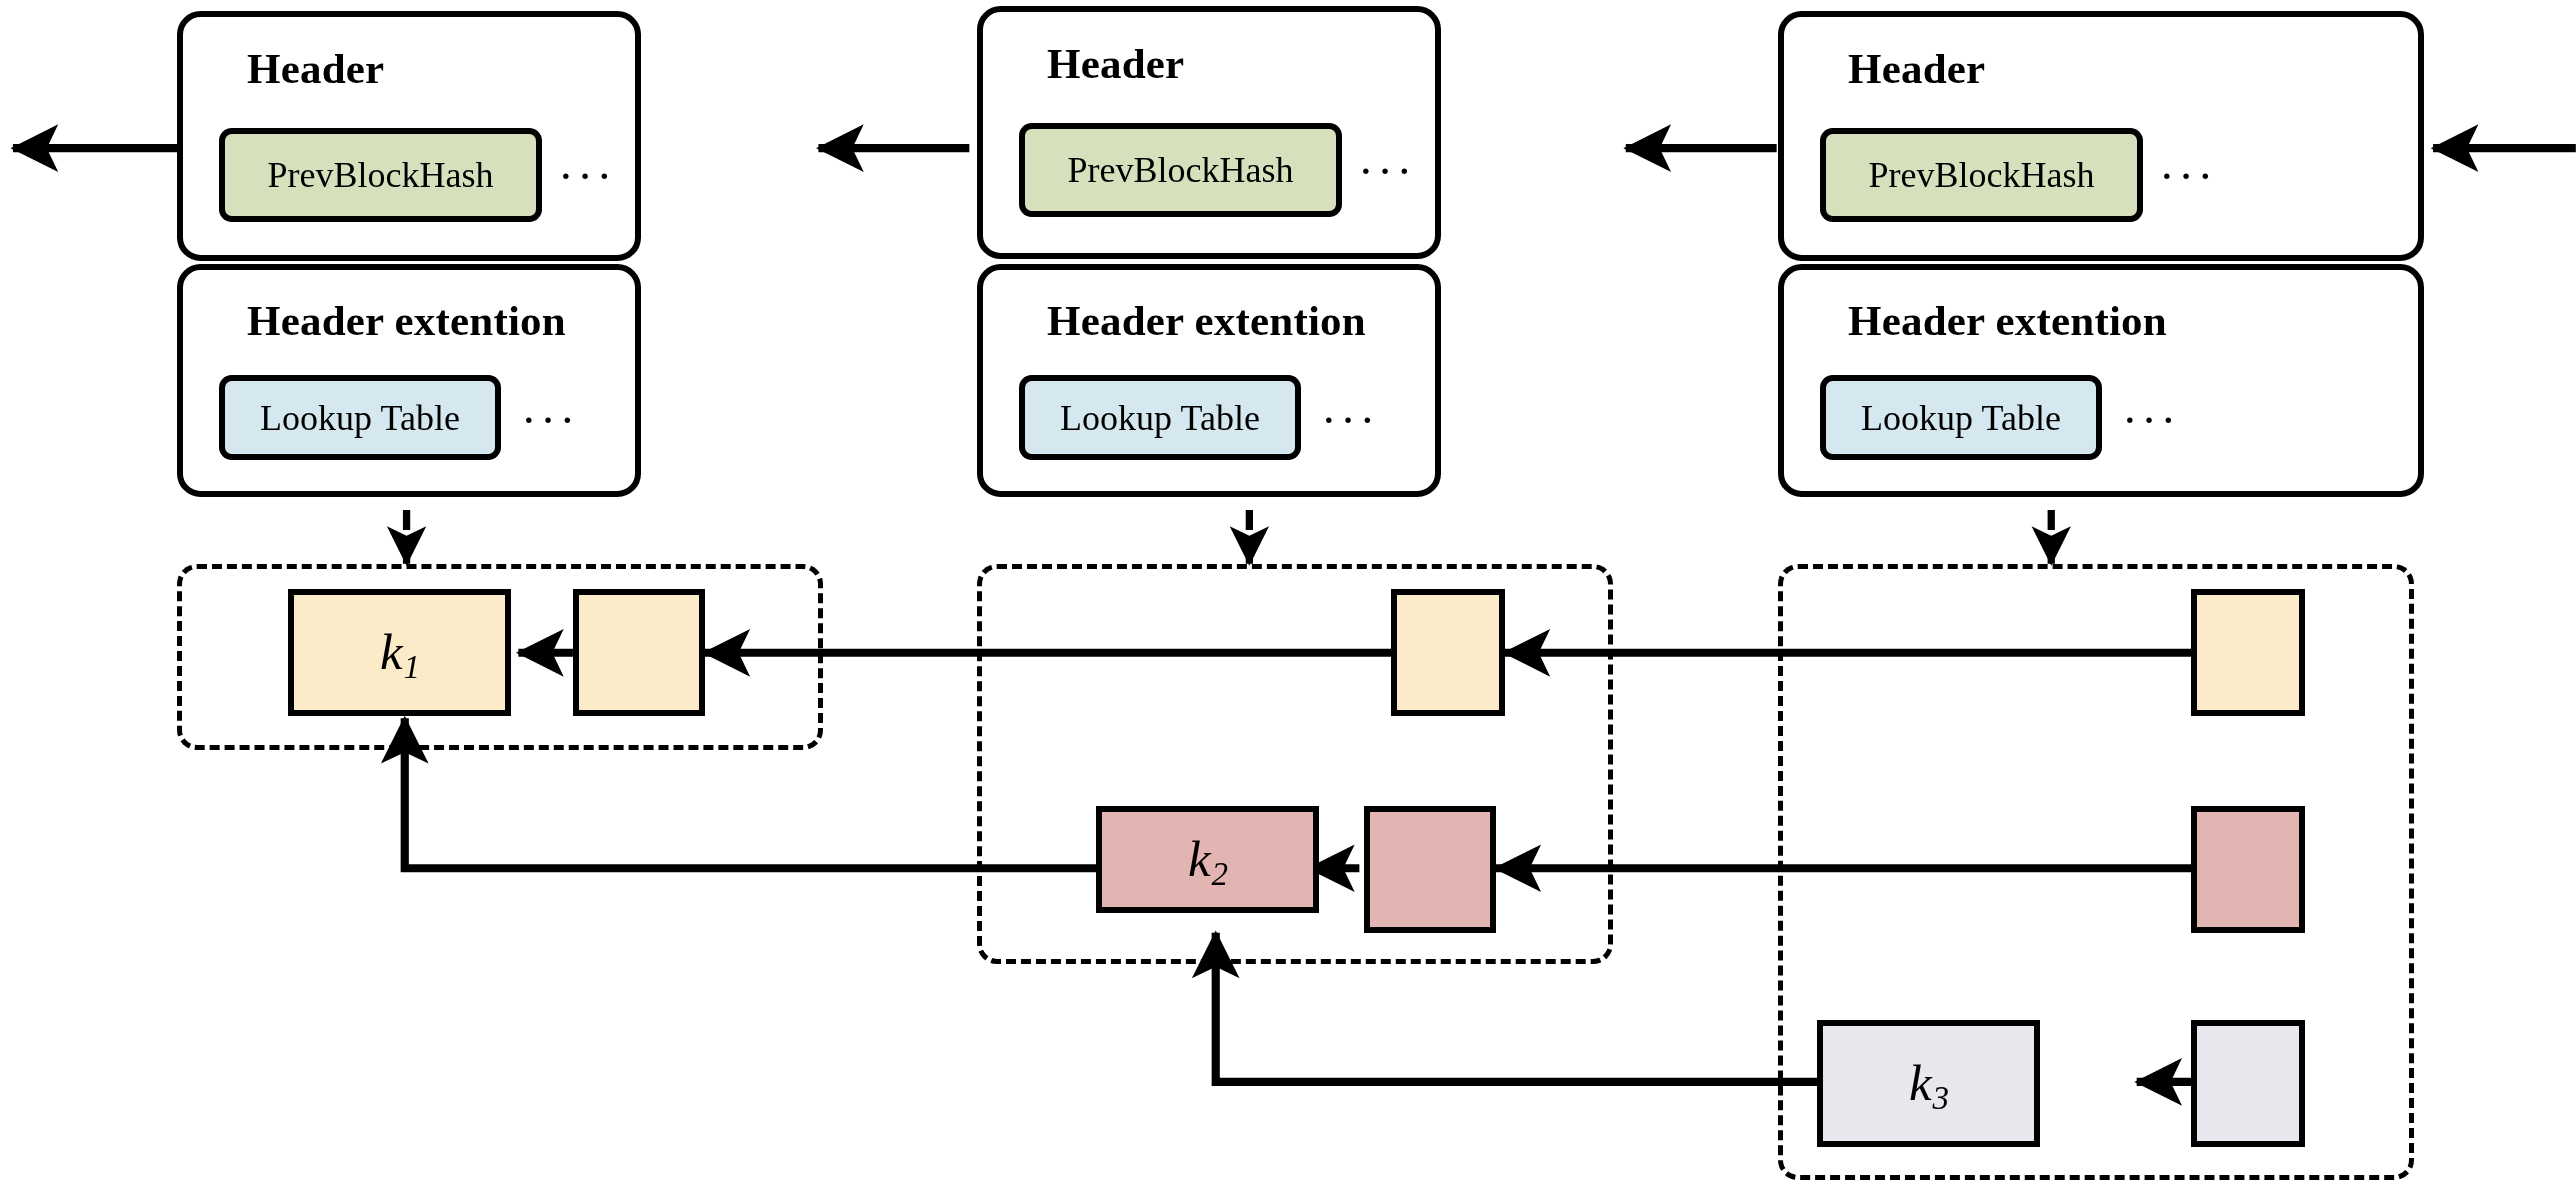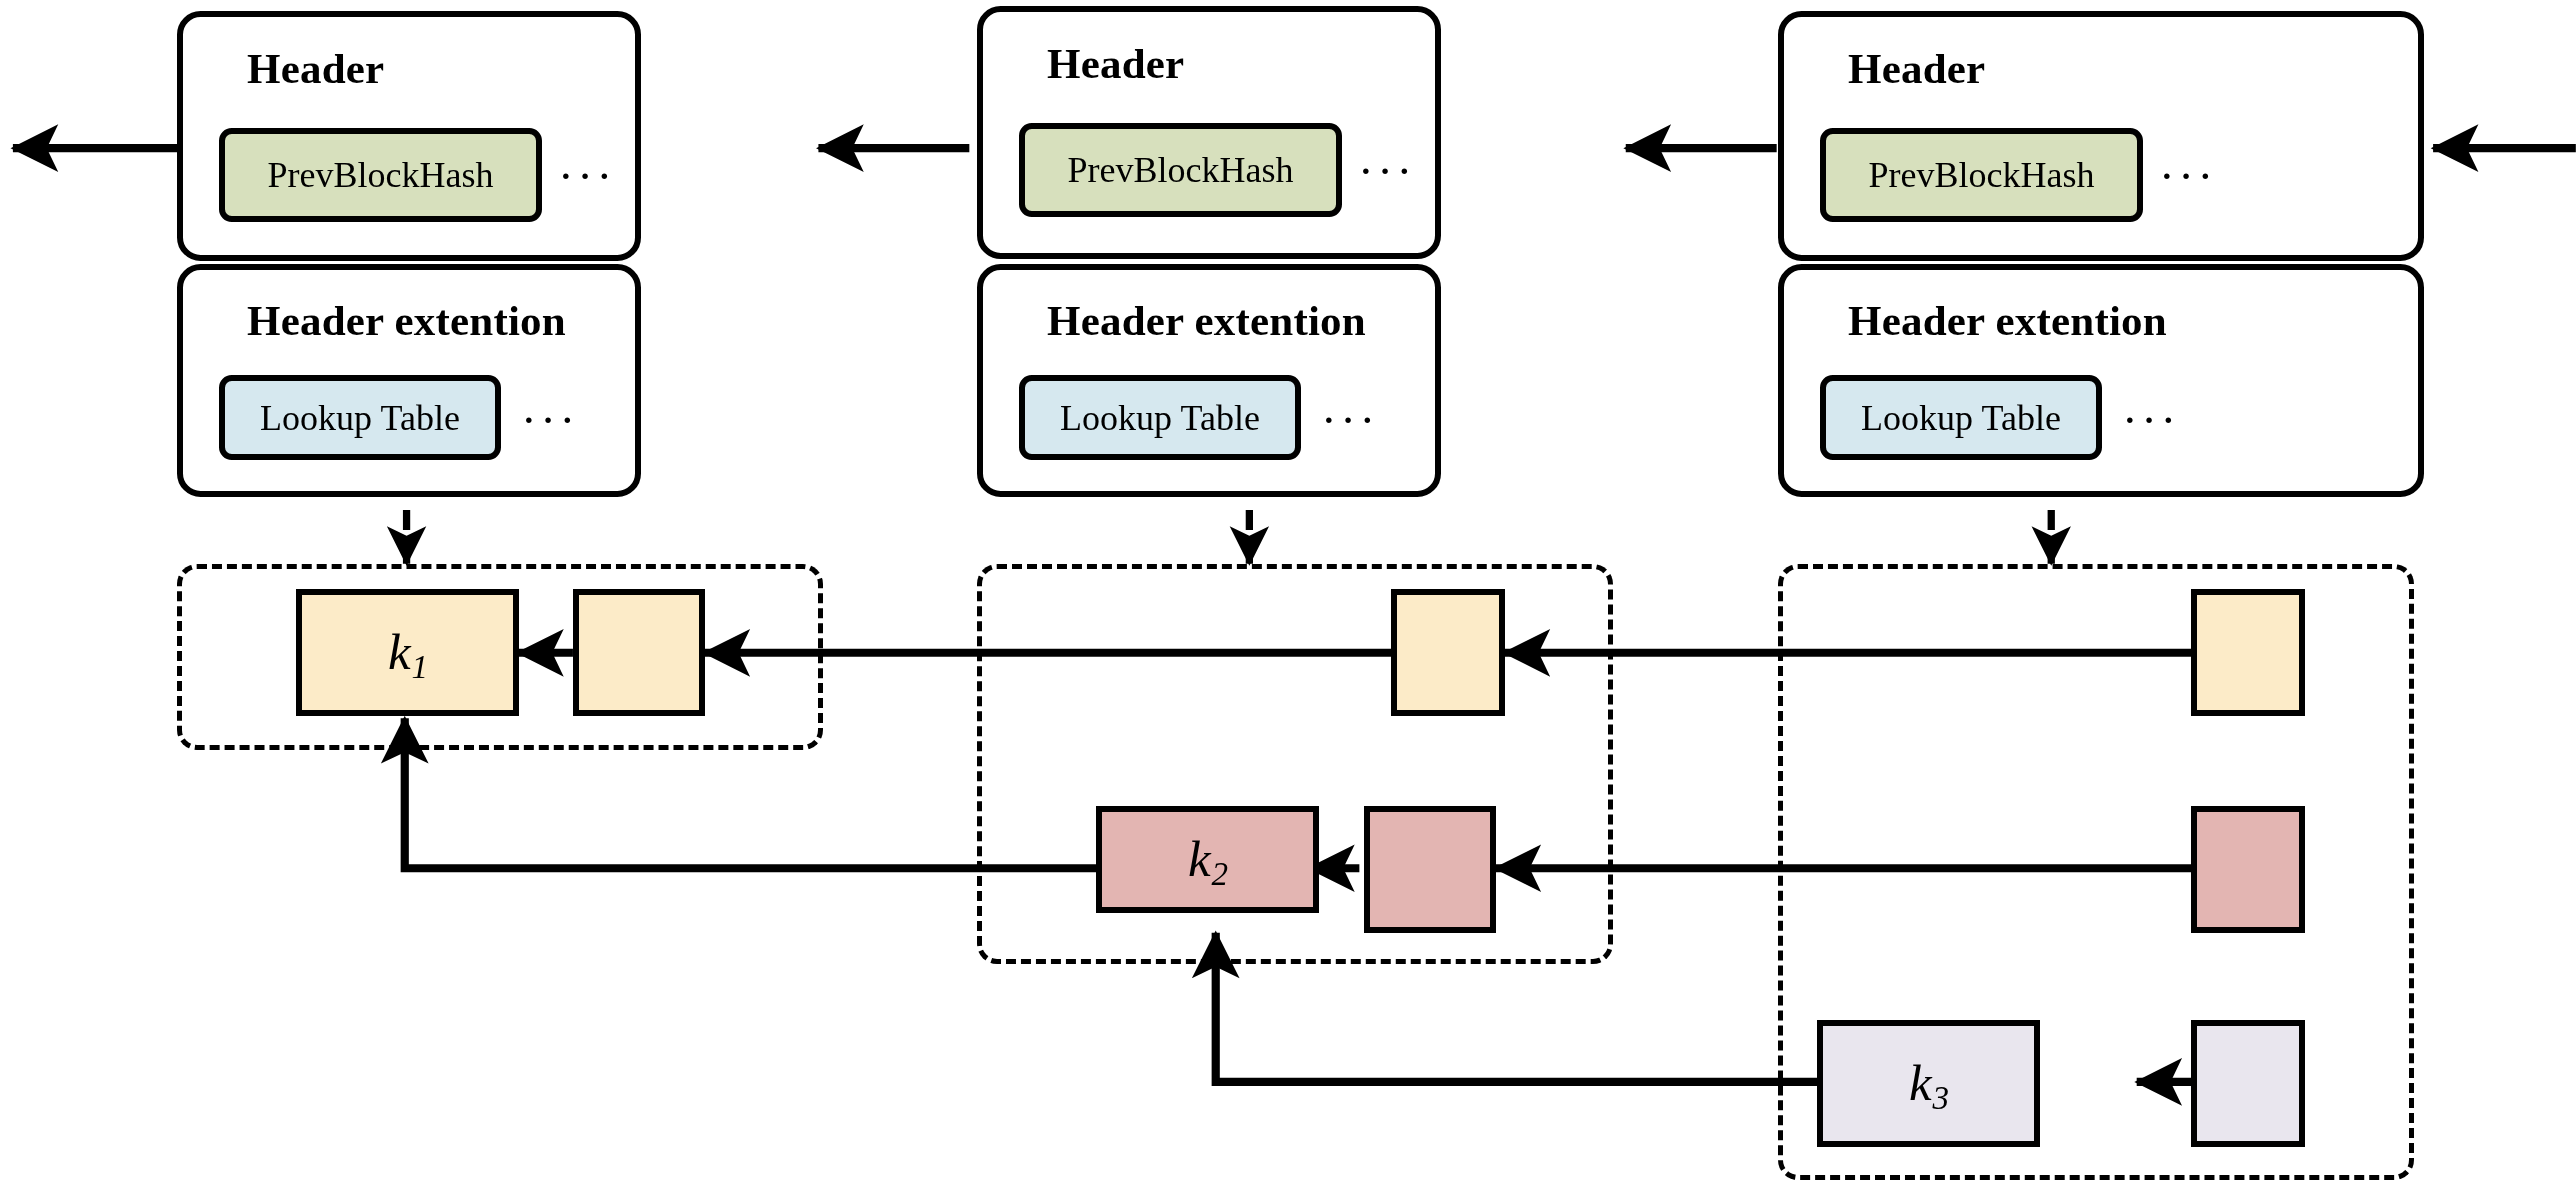--- a/index.html
+++ b/index.html
@@ -194,21 +194,21 @@
         <span>Lookup Table</span>
       </div>
       <div class="ellipsis" style="left:338px;top:127px;">···</div>
     </div>
   </div>
 
   <div class="dashed-box" style="left:177px;top:564px;width:646px;height:186px;"></div>
   <div class="dashed-box" style="left:977px;top:564px;width:636px;height:400px;"></div>
   <div class="dashed-box" style="left:1778px;top:564px;width:636px;height:616px;"></div>
 
-  <div class="chunk" style="left:296px;top:589px;width:223px;height:127px;background:#fcebc8;">
+  <div class="chunk" style="left:288px;top:589px;width:223px;height:127px;background:#fcebc8;">
     <span class="klabel">
       <i>k</i><sub>1</sub>
     </span>
   </div>
   <div class="chunk" style="left:573px;top:589px;width:132px;height:127px;background:#fcebc8;"></div>
   <div class="chunk" style="left:1391px;top:589px;width:114px;height:127px;background:#fcebc8;"></div>
   <div class="chunk" style="left:2191px;top:589px;width:114px;height:127px;background:#fcebc8;"></div>
 
   <div class="chunk" style="left:1096px;top:806px;width:223px;height:107px;background:#e3b5b2;">
     <span class="klabel">

